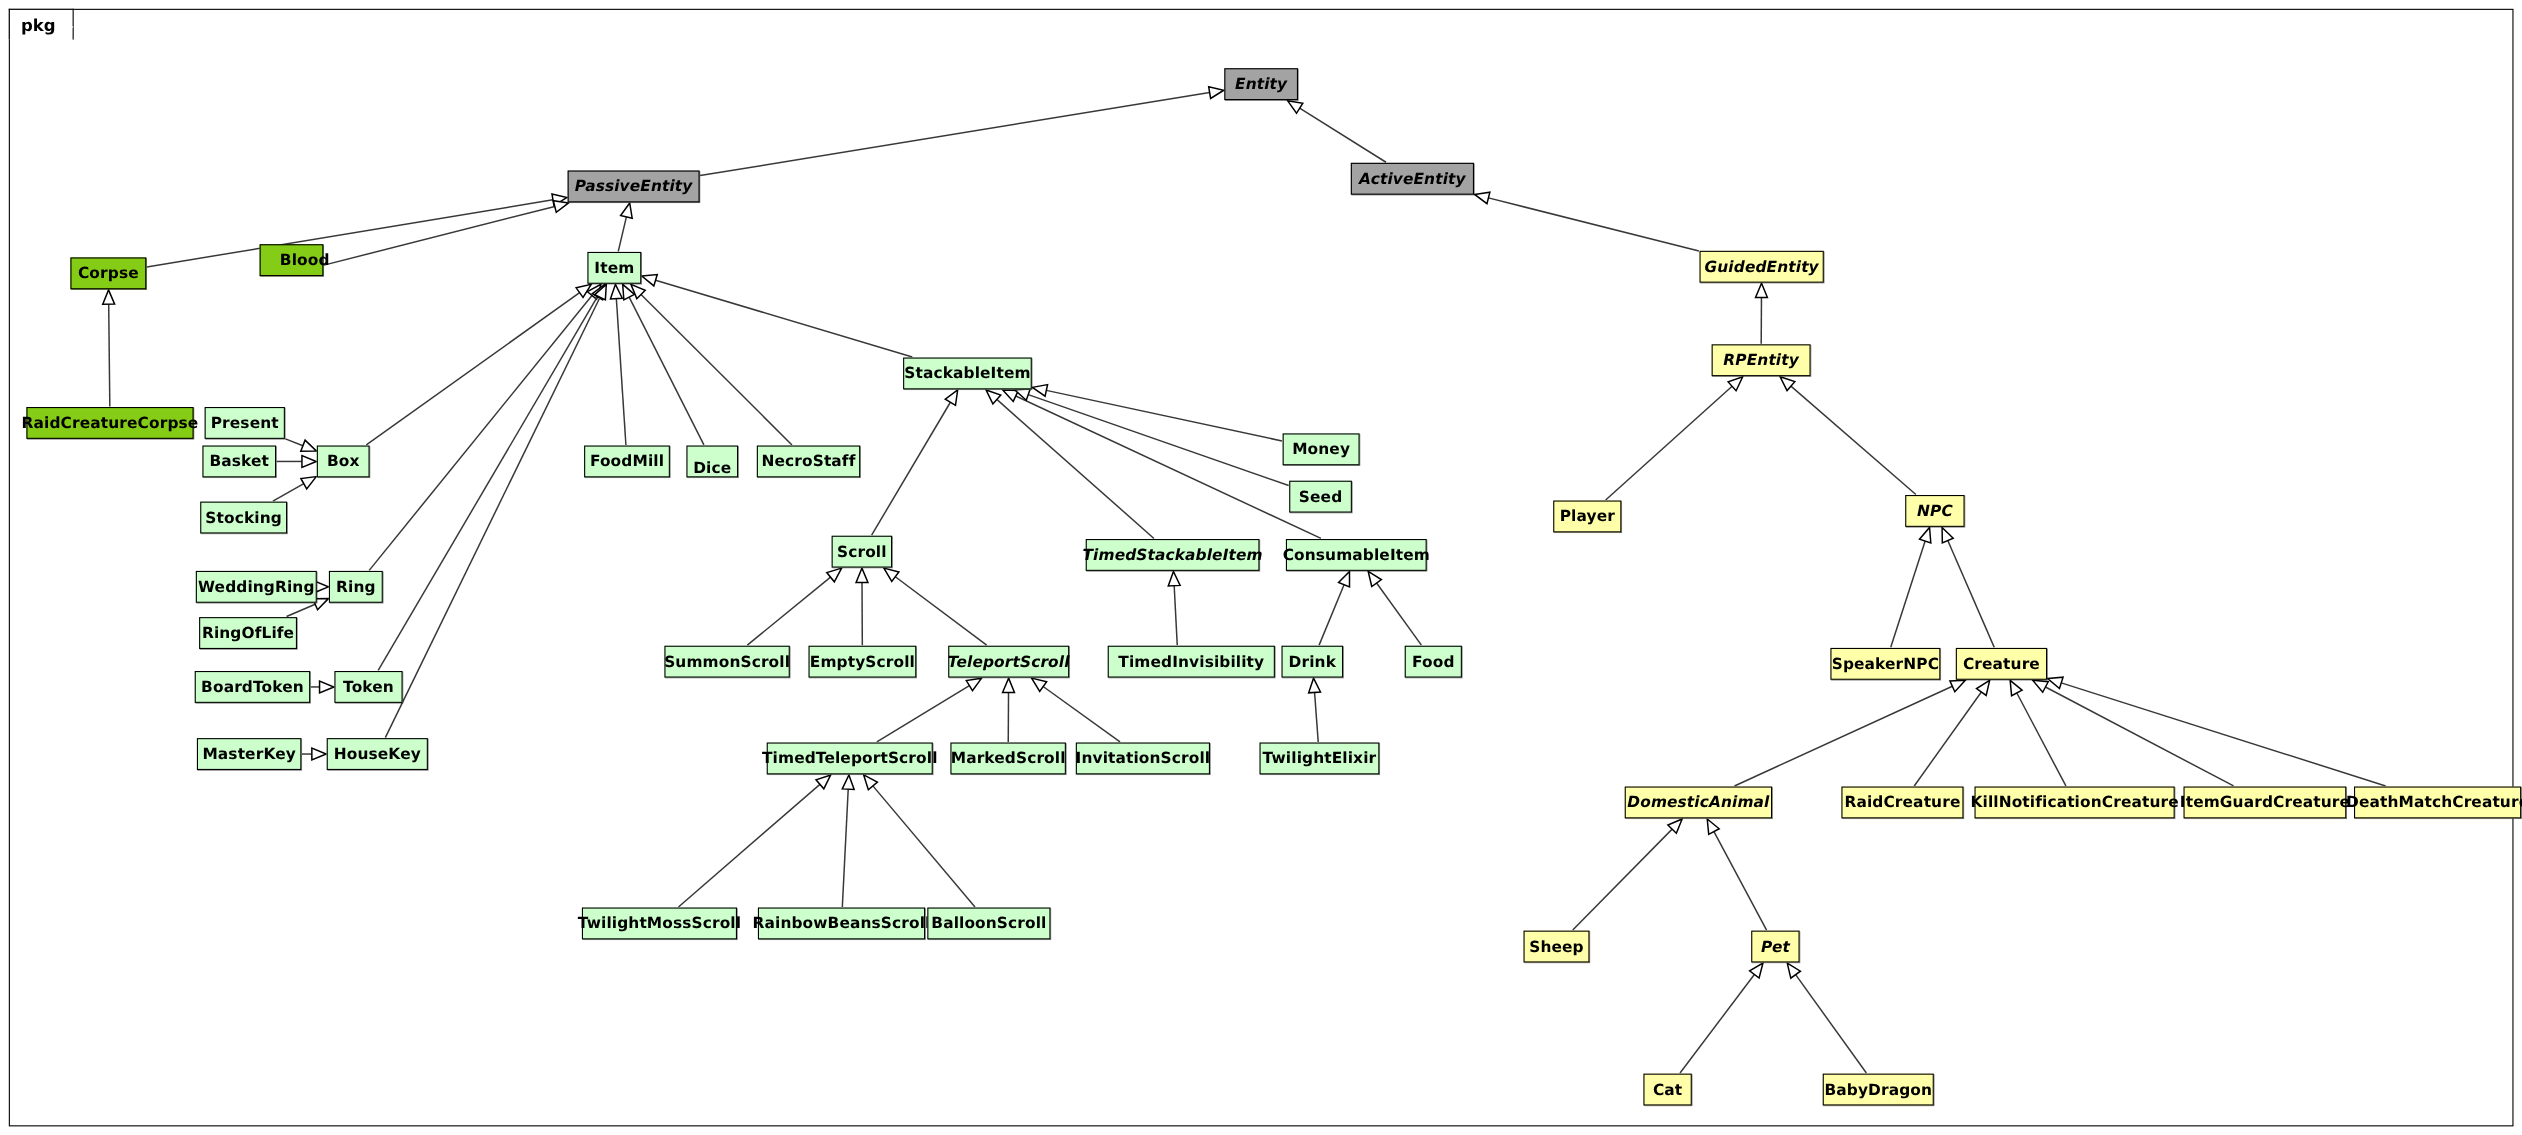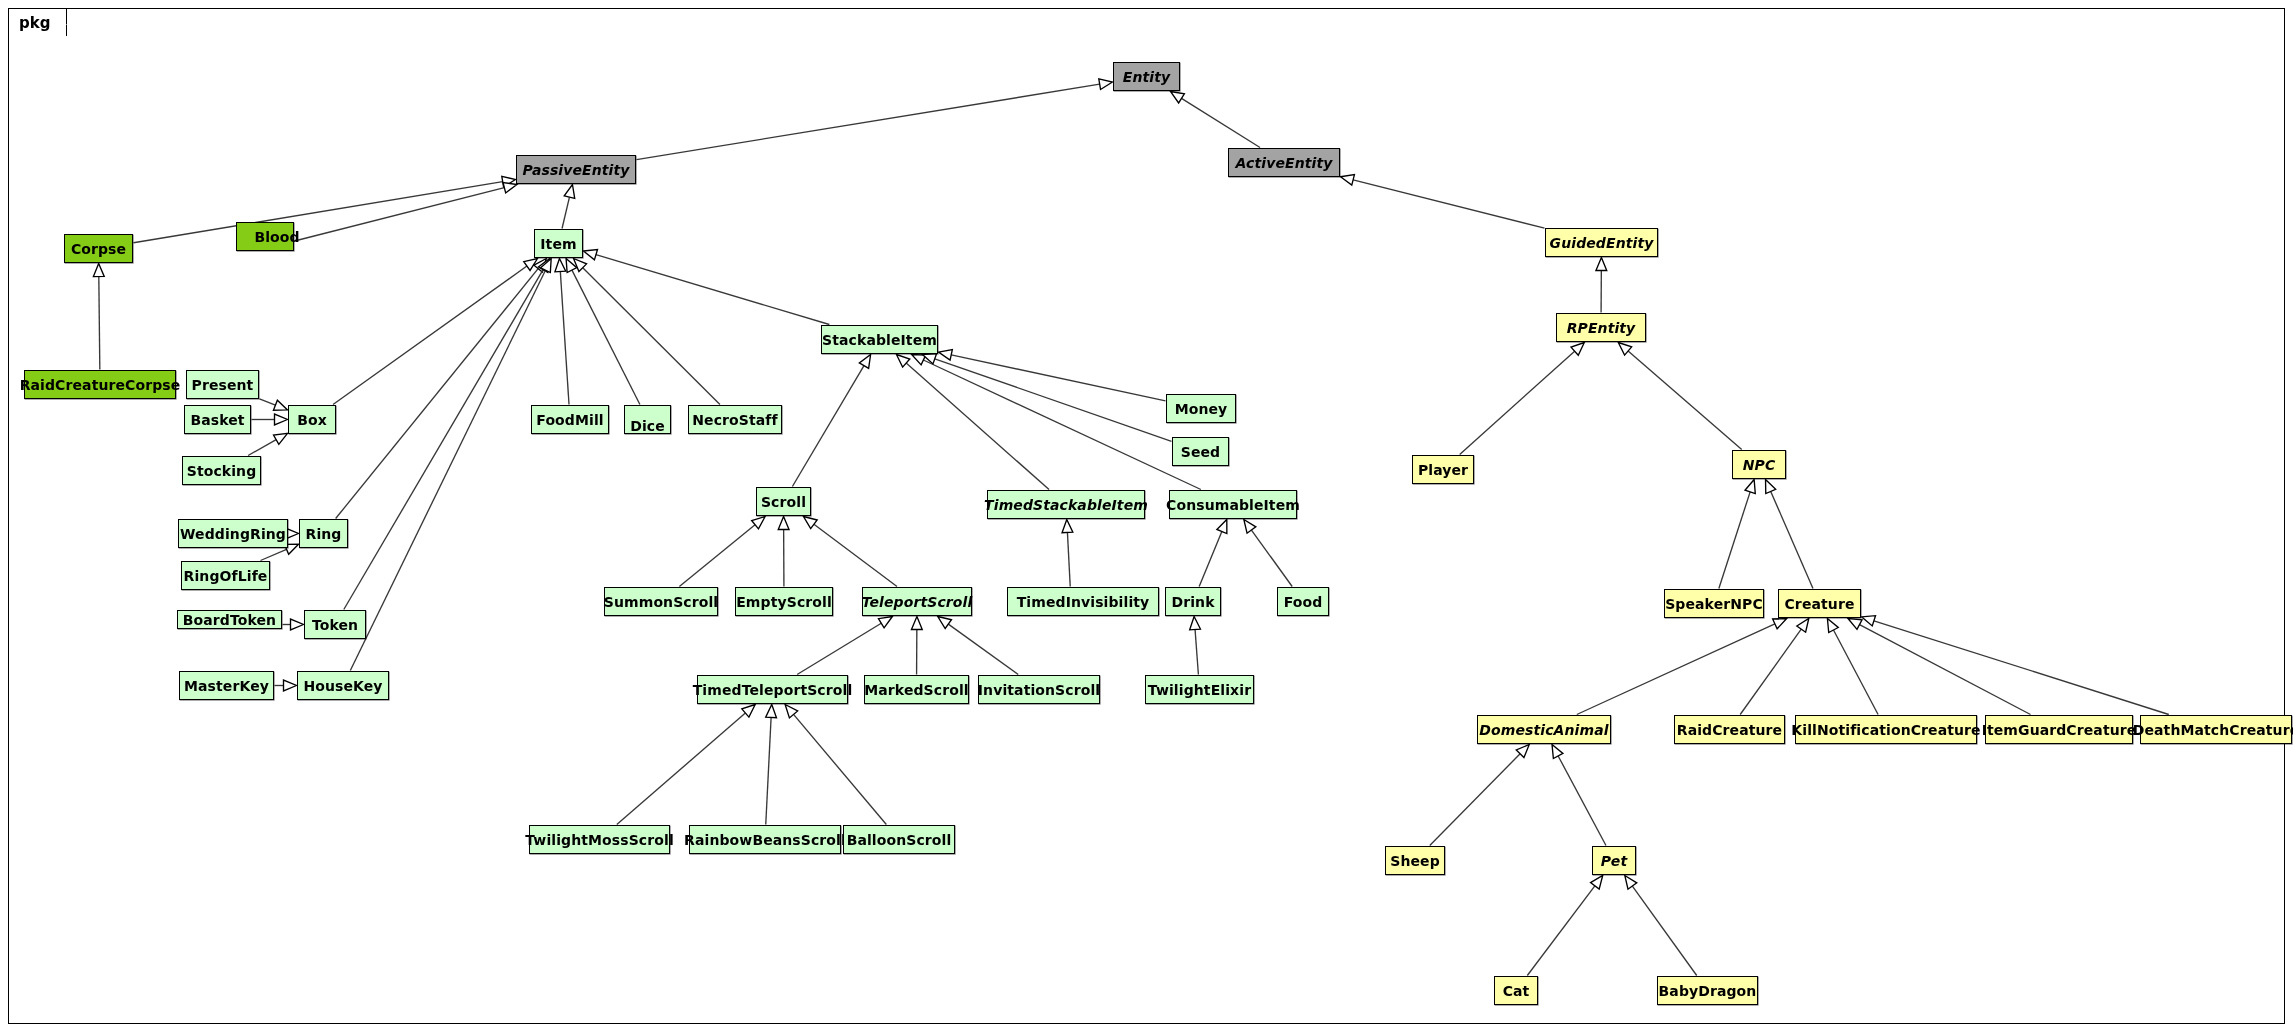--- a/index.html
+++ b/index.html
@@ -345,21 +345,21 @@
       </div>
       <div class="node c-green" style="left: 178px; top: 519px; width: 110px; height: 29px;">
         <span>WeddingRing</span>
       </div>
       <div class="node c-green" style="left: 181px; top: 561px; width: 89px; height: 29px;">
         <span>RingOfLife</span>
       </div>
       <div class="node c-green" style="left: 299px; top: 519px; width: 49px; height: 29px;">
         <span>Ring</span>
       </div>
-      <div class="node c-green" style="left: 177px; top: 610px; width: 105px; height: 19px;">
+      <div class="node c-green" style="left: 177px; top: 610px; width: 105px; height: 29px;">
         <span>BoardToken</span>
       </div>
       <div class="node c-green" style="left: 304px; top: 610px; width: 62px; height: 29px;">
         <span>Token</span>
       </div>
       <div class="node c-green" style="left: 179px; top: 671px; width: 95px; height: 29px;">
         <span>MasterKey</span>
       </div>
       <div class="node c-green" style="left: 297px; top: 671px; width: 92px; height: 29px;">
         <span>HouseKey</span>

